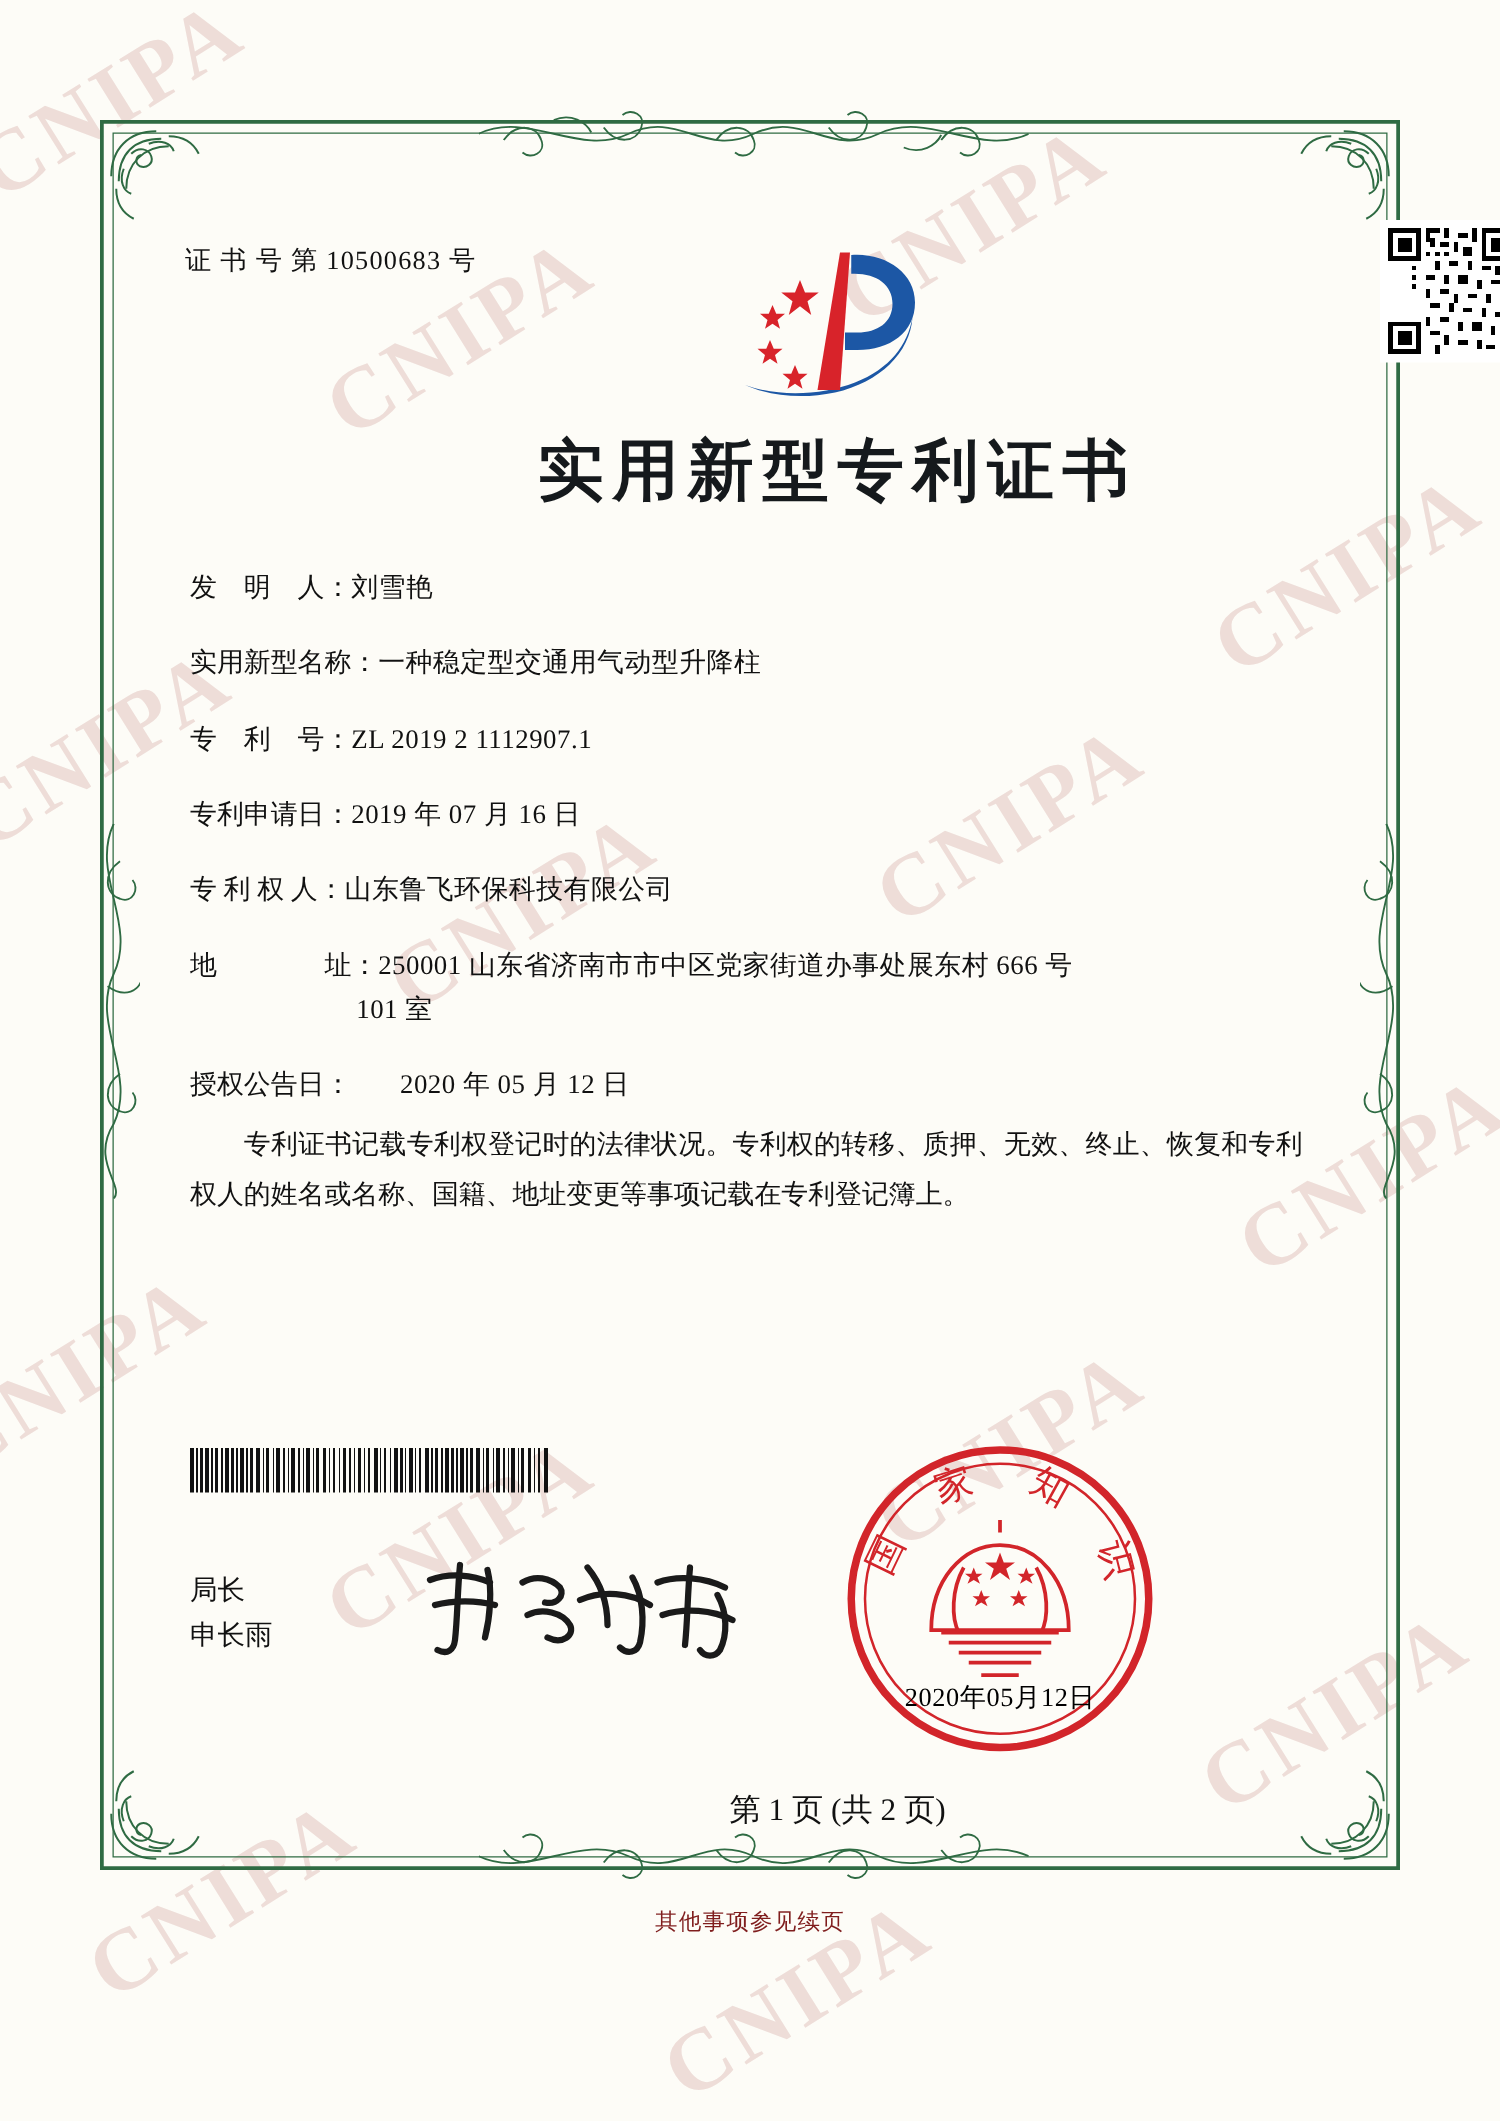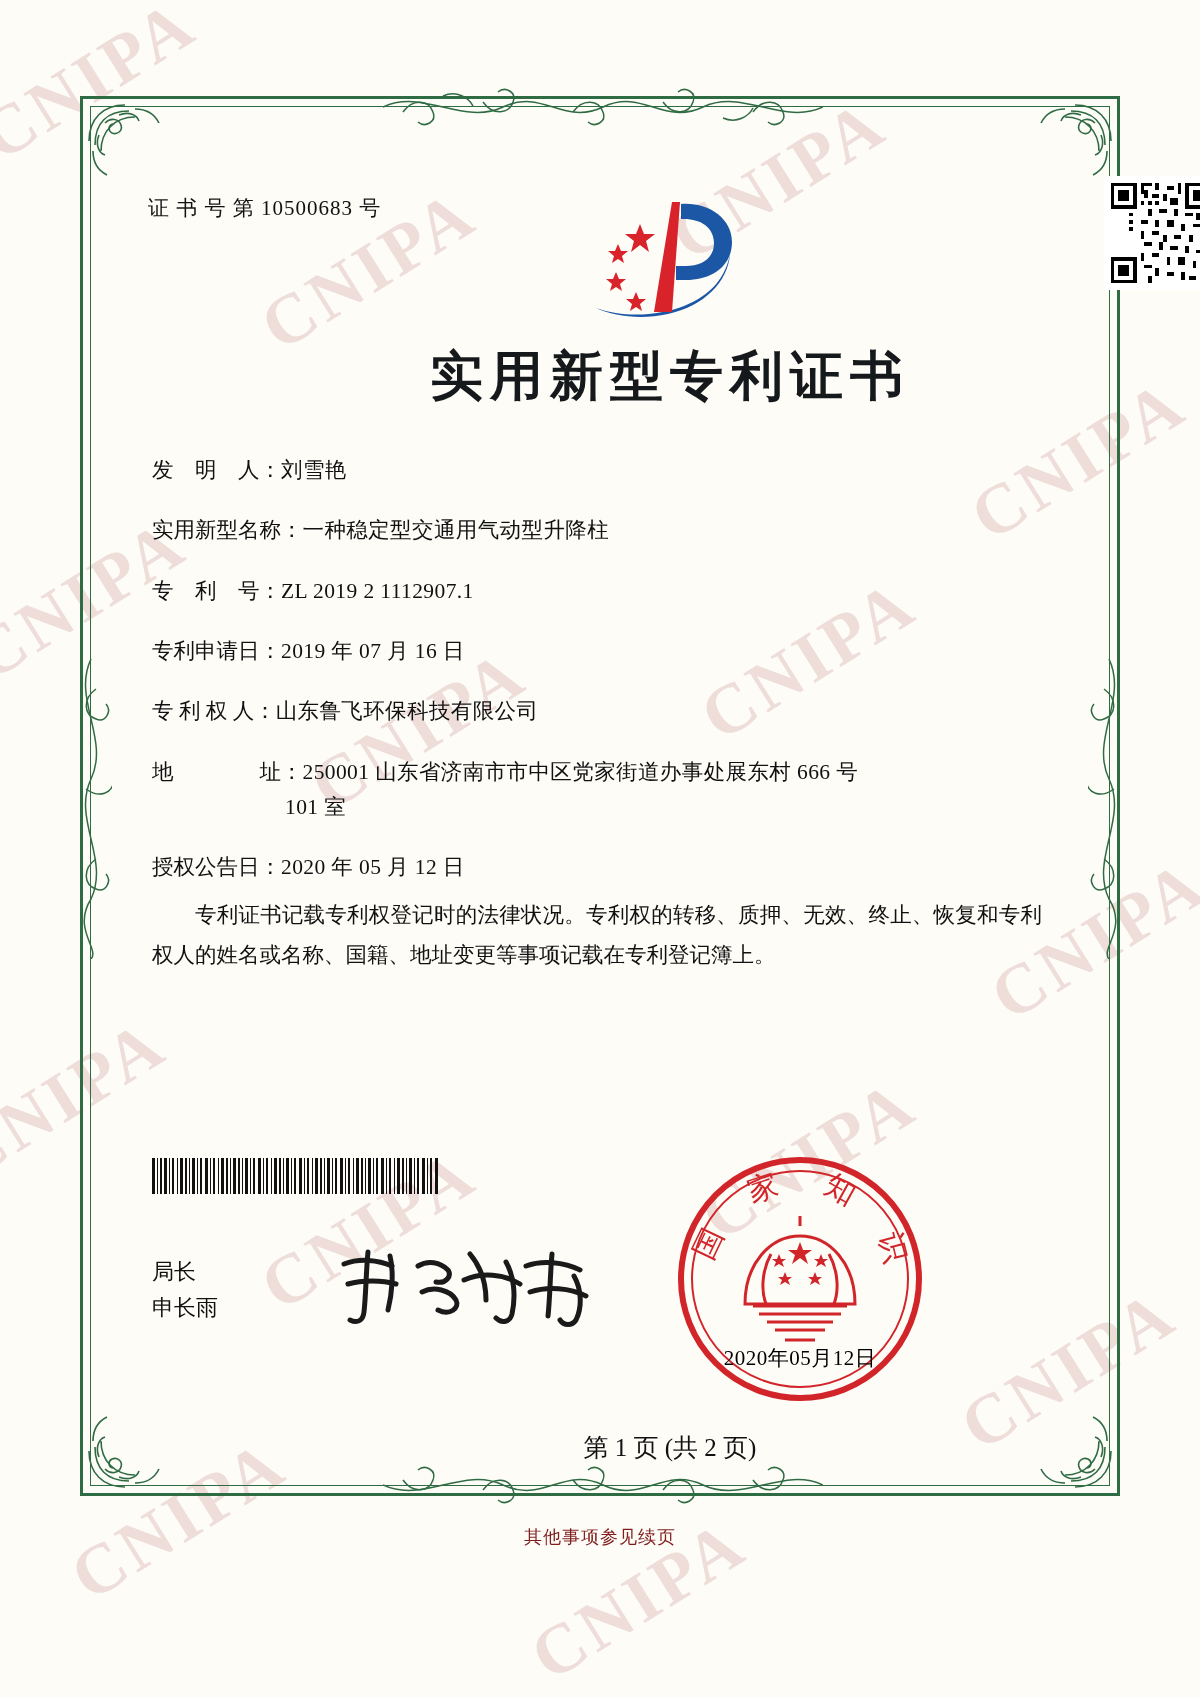--- a/index.html
+++ b/index.html
@@ -159,21 +159,21 @@
     letter-spacing: 0.4px;
   }
   .field-value-indent {
     padding-left: 133px;
     letter-spacing: 0.4px;
   }
   .row-inline {
     display: flex;
     margin-bottom: 27px;
   }
-  .row-inline .pair-left { width: 420px; display: flex; }
+  .row-inline .pair-left { width: 420px; display: flex; gap: 39px; }
   .row-inline .pair-right { display: flex; }
 
   #paragraphs {
     position: absolute;
     left: 72px;
     top: 800px;
     width: 890px;
     font-size: 21.5px;
     line-height: 1.85;
     color: #111;

